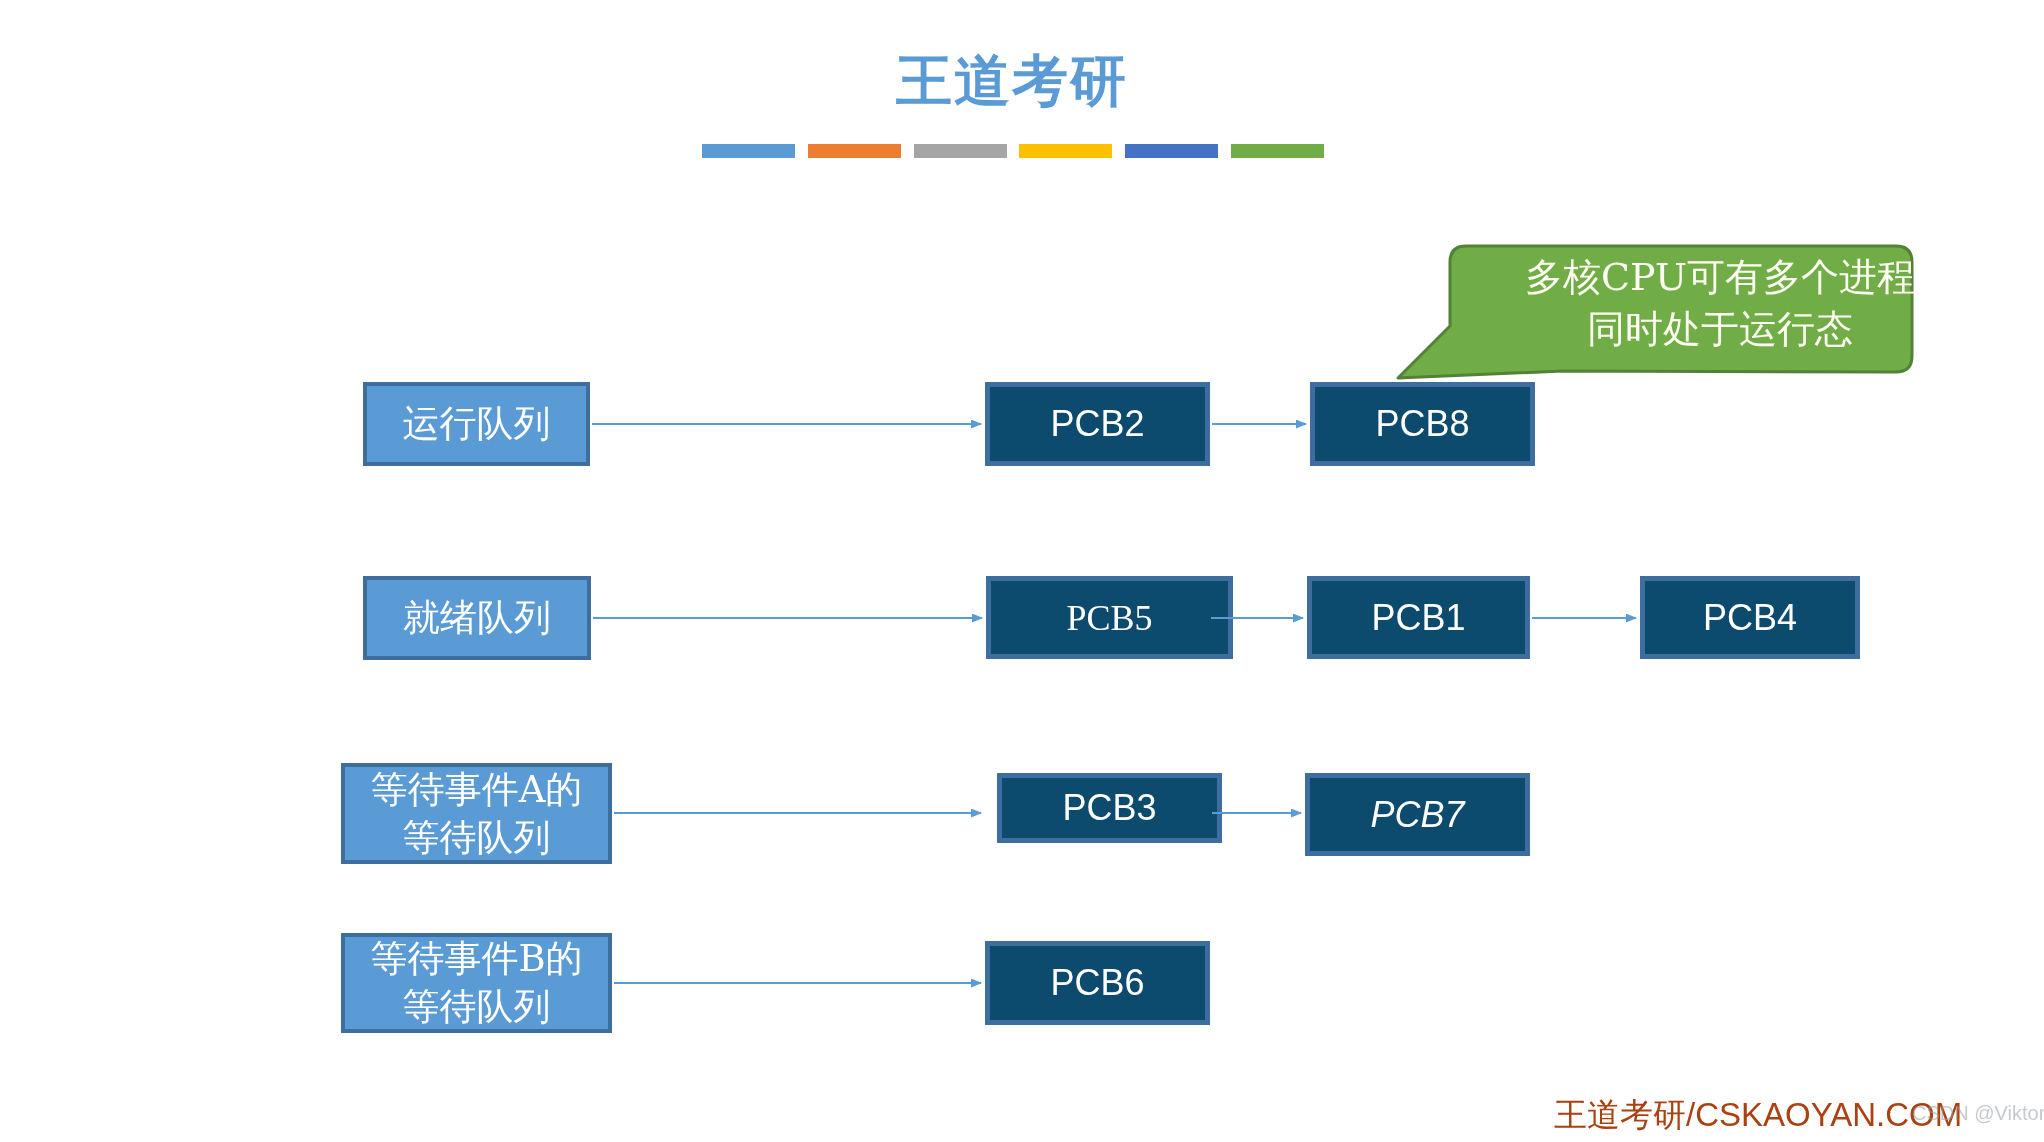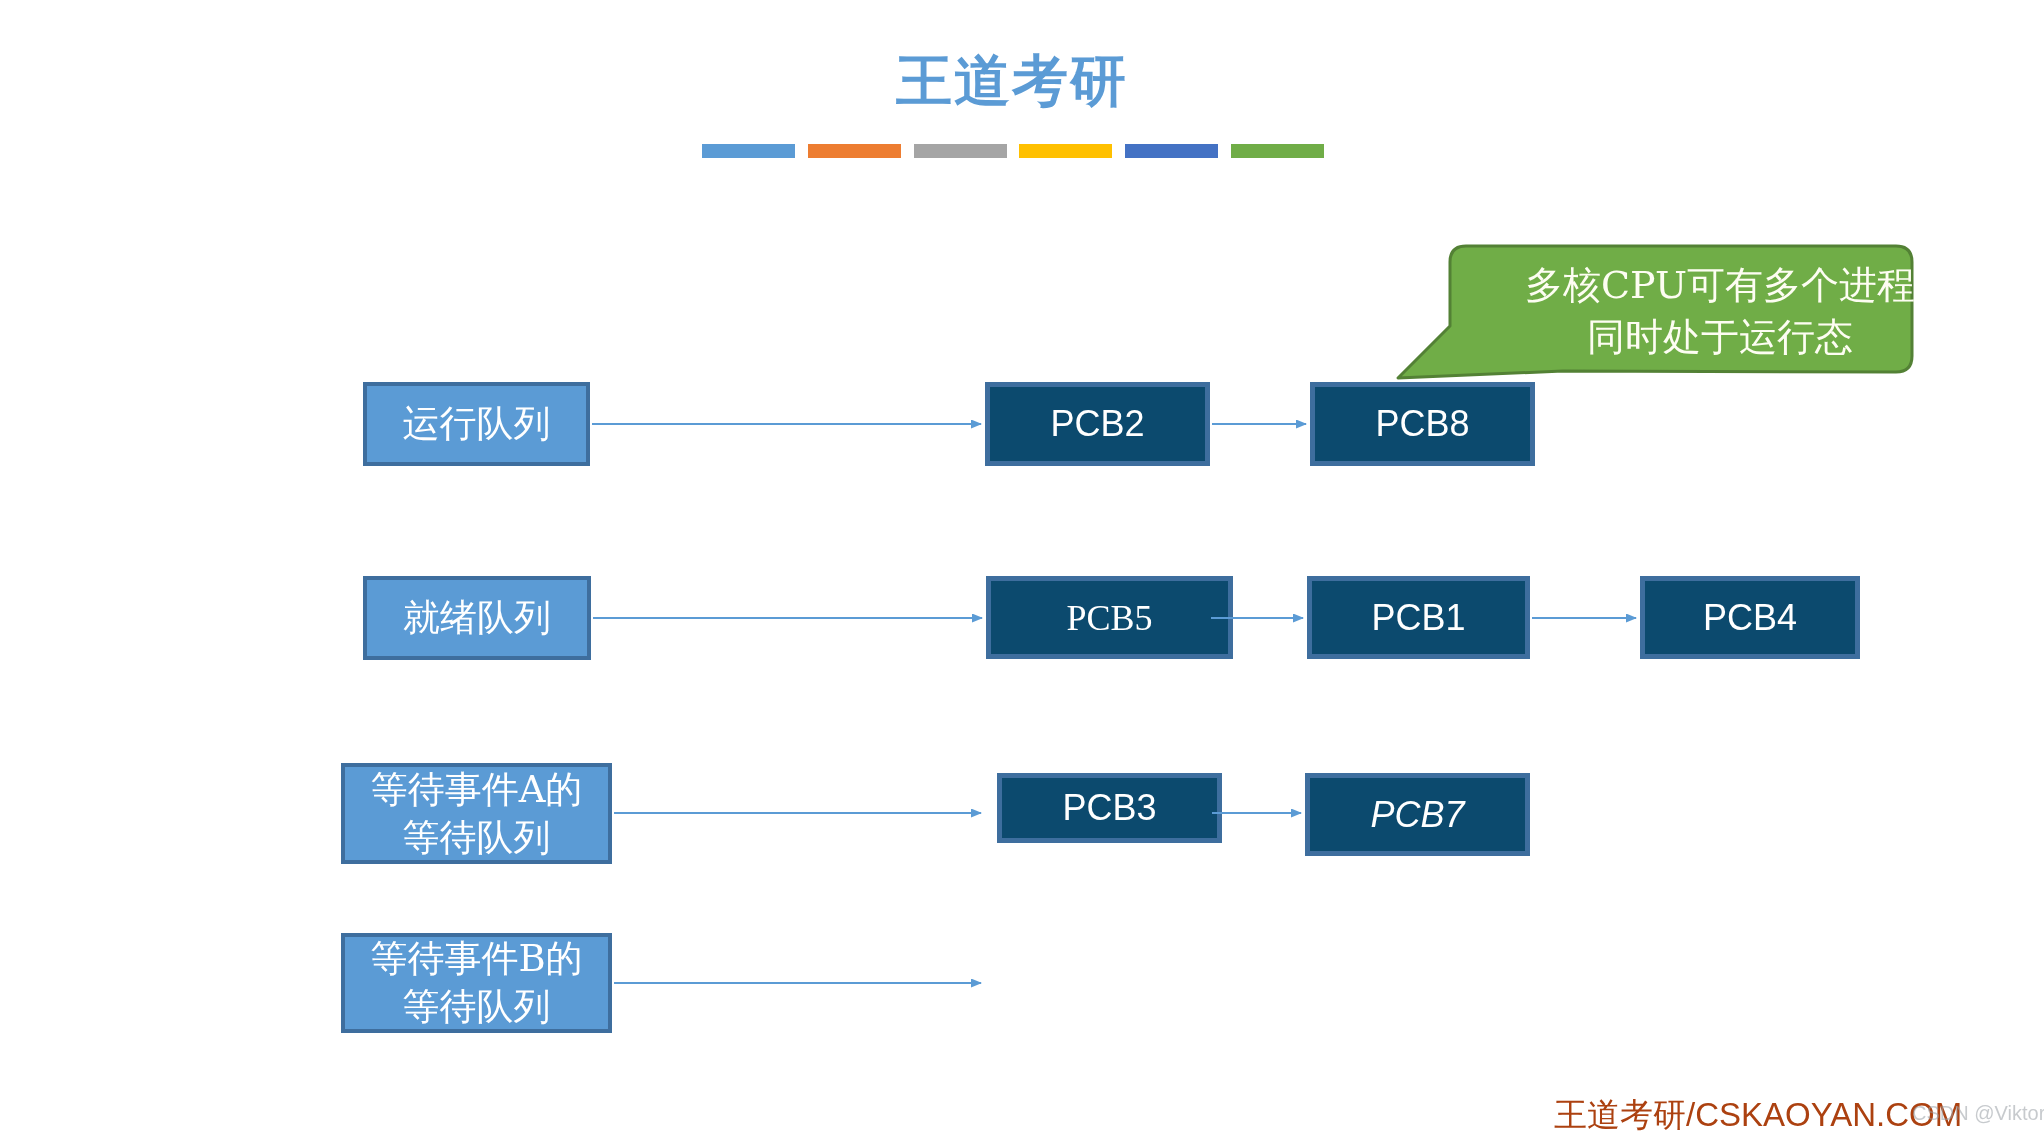--- a/index.html
+++ b/index.html
@@ -9,21 +9,21 @@
   
   .title{position:absolute;left:702px;top:44px;width:620px;text-align:center;
          font-family:"DejaVu Serif","Liberation Serif",serif;font-weight:bold;
          font-size:56px;line-height:1.3;color:#5B9BD5;letter-spacing:2px;}
   .bars{position:absolute;left:702px;top:144px;width:622px;height:14px;
         display:flex;justify-content:space-between;}
   .bar{width:93px;height:14px;}
 
   
   .callout-svg{position:absolute;left:1385px;top:242px;width:535px;height:150px;}
-  .callout-text{position:absolute;left:1450px;top:256px;width:540px;height:110px;
+  .callout-text{position:absolute;left:1450px;top:248px;width:540px;height:110px;
         display:flex;align-items:center;justify-content:center;text-align:center;
         font-family:"DejaVu Serif","Liberation Serif",serif;font-size:38px;line-height:52px;
         color:#FDFDF2;white-space:pre-line;}
 
   
   .qbox{position:absolute;background:#5B9BD5;border:4px solid #3E6E9E;box-sizing:border-box;
         display:flex;align-items:center;justify-content:center;text-align:center;
         font-family:"DejaVu Serif","Liberation Serif",serif;font-size:37px;line-height:48px;
         color:#ffffff;white-space:pre-line;}
   #q1{left:363px;top:382px;width:227px;height:84px;}
@@ -89,20 +89,21 @@
   <div id="q4" class="qbox">等待事件B的
 等待队列</div>
 
   <div id="pcb2" class="pcb">PCB2</div>
   <div id="pcb8" class="pcb">PCB8</div>
   <div id="pcb5" class="pcb">PCB5</div>
   <div id="pcb1" class="pcb">PCB1</div>
   <div id="pcb4" class="pcb">PCB4</div>
   <div id="pcb3" class="pcb">PCB3</div>
   <div id="pcb7" class="pcb">PCB7</div>
+  <div id="pcb6" class="pcb">PCB6</div>
 
   <svg class="arrows" viewBox="0 0 2044 1142">
     <defs>
       <marker id="ah" markerWidth="11" markerHeight="9" refX="10" refY="4.5" orient="auto" markerUnits="userSpaceOnUse">
         <path d="M0,0 L11,4.5 L0,9 Z" fill="#5B9BD5"></path>
       </marker>
     </defs>
     <g stroke="#5B9BD5" stroke-width="2.2">
       <line x1="592" y1="424" x2="981" y2="424" marker-end="url(#ah)"></line>
       <line x1="1212" y1="424" x2="1306" y2="424" marker-end="url(#ah)"></line>

